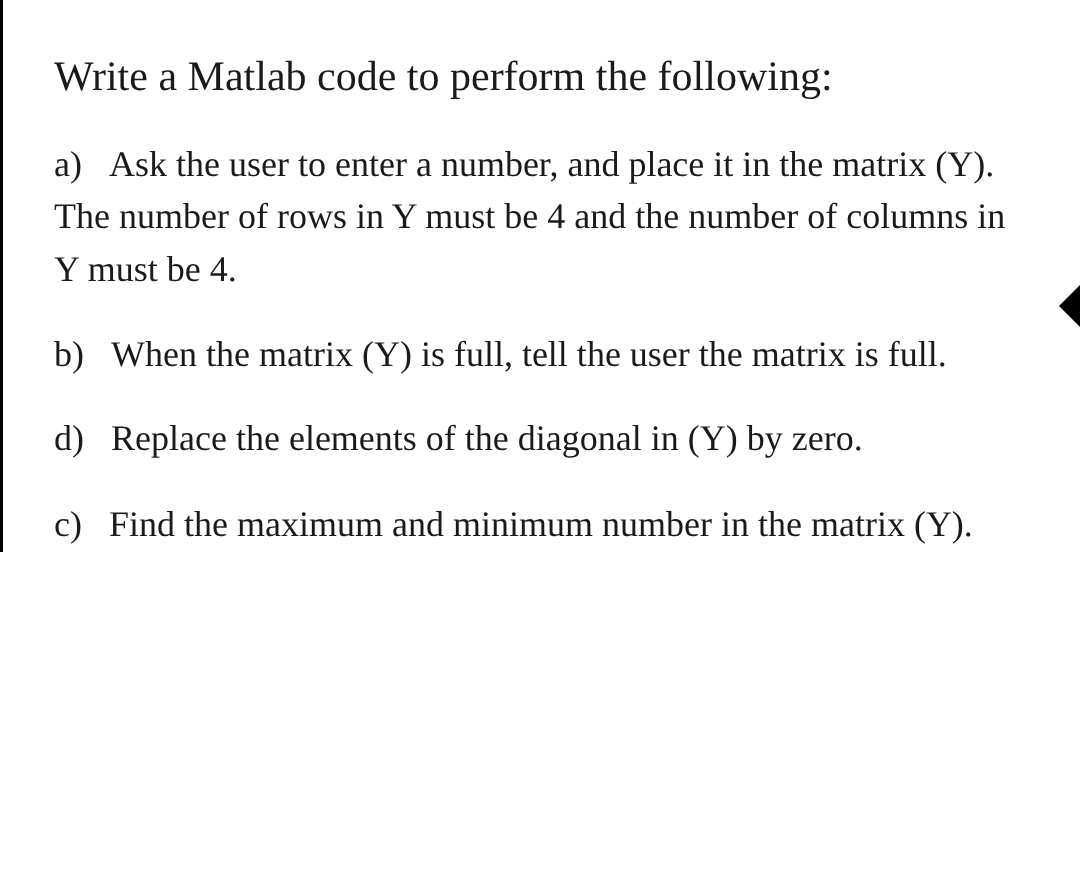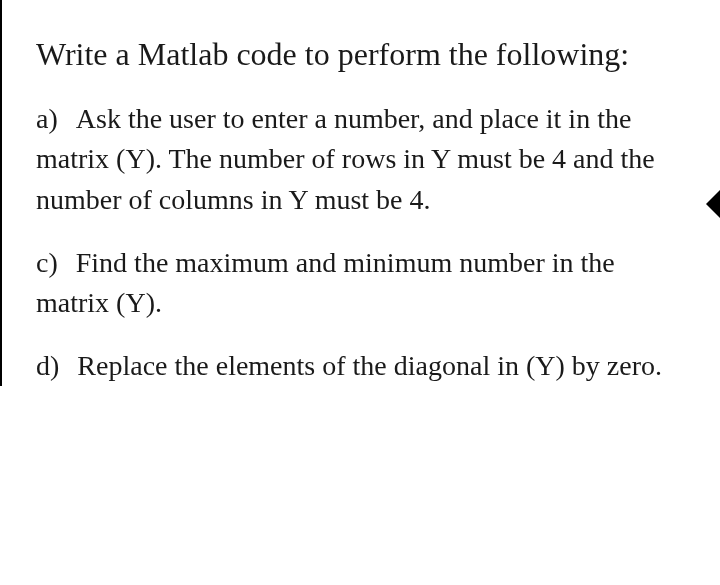--- a/index.html
+++ b/index.html
@@ -12,27 +12,27 @@
       height: 585px;
       background: #ffffff;
       font-family: Georgia, 'Times New Roman', serif;
       position: relative;
     }
     .container {
       padding: 32px 34px 0 34px;
       border-left: 2px solid #000;
     }
     .title {
-      font-size: 32px;
+      font-size: 28px;
       color: #1a1a1a;
       margin-bottom: 22px;
       line-height: 1.4;
     }
     .item {
-      font-size: 28px;
+      font-size: 24px;
       color: #1a1a1a;
       margin-bottom: 22px;
       line-height: 1.45;
     }
     .item-label {
       display: inline;
       margin-right: 18px;
     }
     .item-text {
       display: inline;
@@ -50,24 +50,27 @@
 </head>
 <body>
 
 <div class="container">
   <p class="title">Write a Matlab code to perform the following:</p>
 
   <p class="item">
     <span class="item-label">a)</span><span class="item-text">Ask the user to enter a number, and place it in the matrix (Y). The number of rows in Y must be 4 and the number of columns in Y must be 4.</span>
   </p>
 
-
   <p class="item">
-    <span class="item-label">c)</span><span class="item-text">Find the maximum and minimum number in the matrix (Y).</span>
+    <span class="item-label">b)</span><span class="item-text">When the matrix (Y) is full, tell the user the matrix is full.</span>
   </p>
 
   <p class="item">
     <span class="item-label">d)</span><span class="item-text">Replace the elements of the diagonal in (Y) by zero.</span>
+  </p>
+
+  <p class="item">
+    <span class="item-label">c)</span><span class="item-text">Find the maximum and minimum number in the matrix (Y).</span>
   </p>
 
 </div>
 
 <div class="arrow-indicator"></div>
 
 </body></html>

